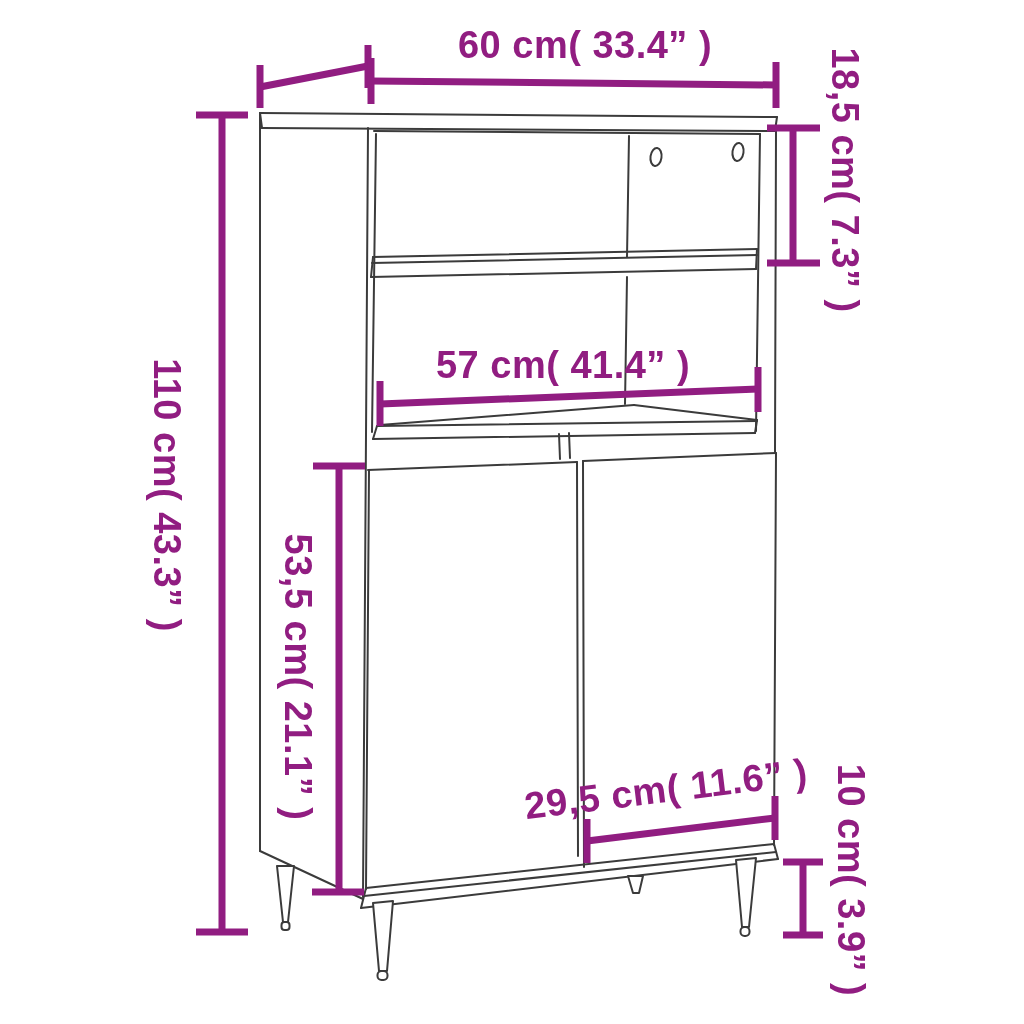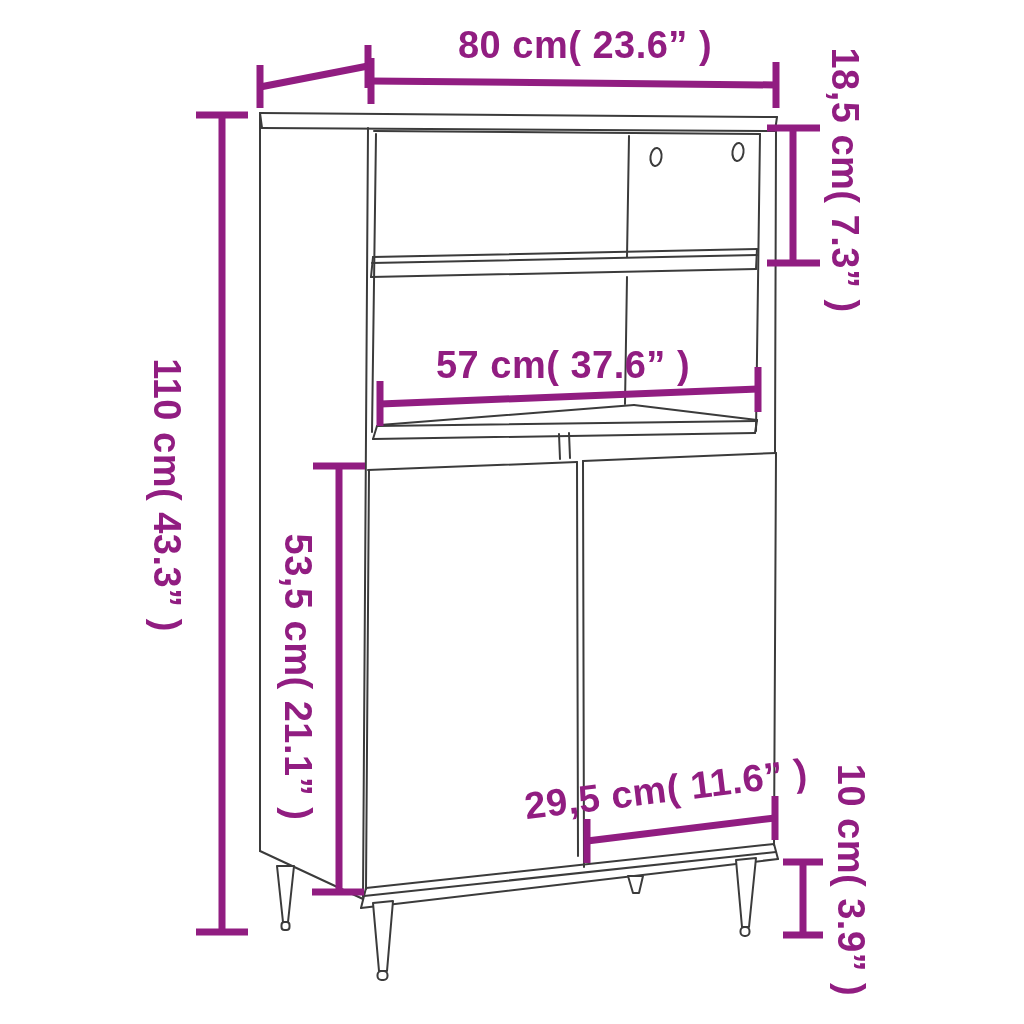--- a/index.html
+++ b/index.html
@@ -137,27 +137,27 @@
       </g>
       <g>
         <path d="M783,862 L823,862"></path>
           <path d="M783,935 L823,935"></path>
           <path d="M803,862 L803,935"></path>
       </g>
     </g>
   </svg>
 
 
-  <div class="dlabel" style="left:425px;top:22px;width:320px;">80 cm( 23.6” )</div>
+  <div class="dlabel" style="left:425px;top:22px;width:320px;">60 cm( 33.4” )</div>
 
   <div class="dlabel rot90" style="left:695px;top:157px;width:300px;">18,5 cm( 7.3” )</div>
 
   <div class="dlabel rot90" style="left:17px;top:472px;width:300px;">110 cm( 43.3” )</div>
 
-  <div class="dlabel" style="left:403px;top:342px;width:320px;">57 cm( 37.6” )</div>
+  <div class="dlabel" style="left:403px;top:342px;width:320px;">57 cm( 41.4” )</div>
 
   <div class="dlabel rot90" style="left:133px;top:654px;width:330px;">53,5 cm( 21.1” )</div>
 
   <div class="dlabel rotm7" style="left:501px;top:766px;width:330px;">29,5 cm( 11.6” )</div>
 
   <div class="dlabel rot90" style="left:721px;top:857px;width:260px;">10 cm( 3.9” )</div>
 
 </div>
 
 </body></html>

